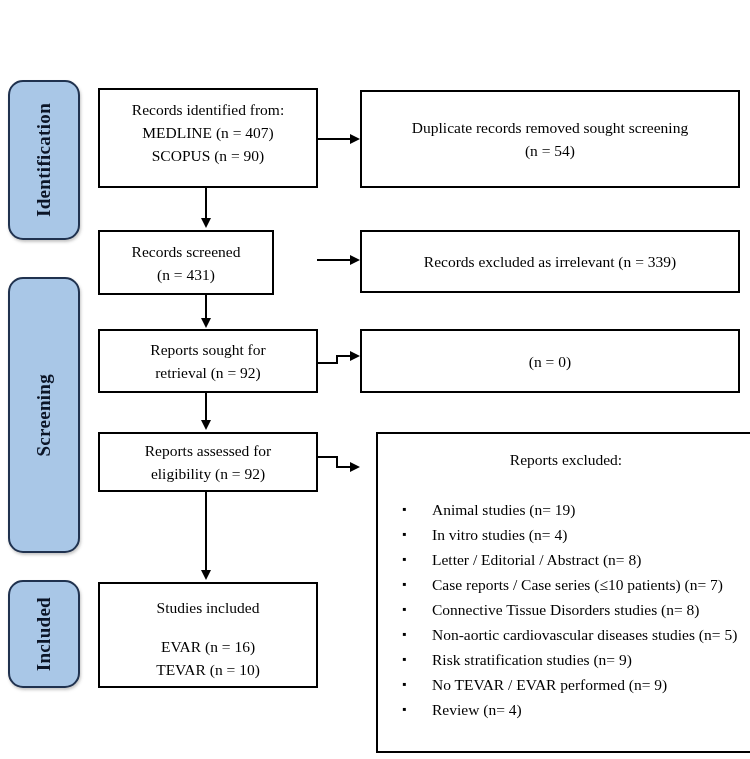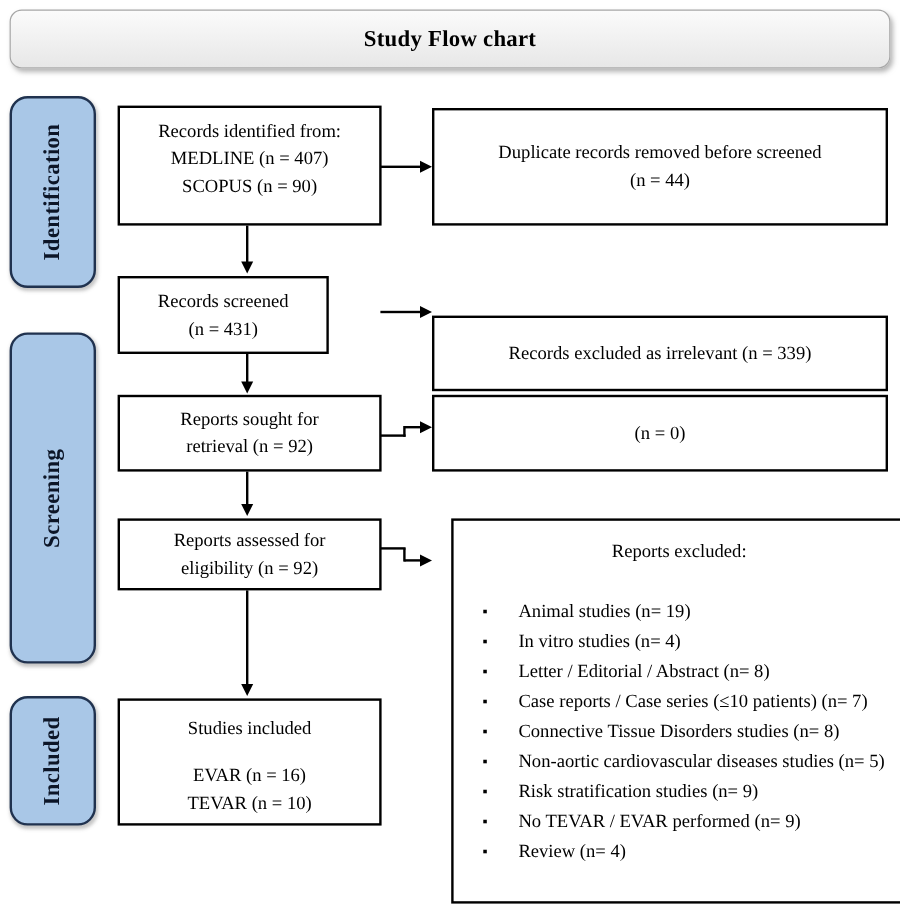--- a/index.html
+++ b/index.html
@@ -48,23 +48,20 @@
   .excl-list li::before{
     content:"\25AA";position:absolute;left:10px;top:0;font-size:12px;line-height:25px;
   }
   .gap-after{margin-bottom:16px;}
 </style>
 </head>
 <body>
 
 <div id="canvas">
 
-  <div class="banner">
-    <span class="banner-text">Study Flow chart</span>
-  </div>
 
   <div class="stage" style="top:80px;height:160px;">
     <span class="stage-text">Identification</span>
   </div>
   <div class="stage" style="top:277px;height:276px;">
     <span class="stage-text">Screening</span>
   </div>
   <div class="stage" style="top:580px;height:108px;">
     <span class="stage-text">Included</span>
   </div>
@@ -90,25 +87,25 @@
     <div>eligibility (n = 92)</div>
   </div>
 
   <div class="fbox top-align" style="left:98px;top:582px;width:220px;height:106px;padding-top:12px;">
     <div class="gap-after">Studies included</div>
     <div>EVAR (n = 16)</div>
     <div>TEVAR (n = 10)</div>
   </div>
 
   <div class="fbox" style="left:360px;top:90px;width:380px;height:98px;">
-    <div>Duplicate records removed before screened</div>
-    <div>(n = 44)</div>
+    <div>Duplicate records removed sought screening</div>
+    <div>(n = 54)</div>
   </div>
 
-  <div class="fbox" style="left:360px;top:230px;width:380px;height:63px;margin-top:33px;">
+  <div class="fbox" style="left:360px;top:230px;width:380px;height:63px;">
     <div>Records excluded as irrelevant (n = 339)</div>
   </div>
 
   <div class="fbox" style="left:360px;top:329px;width:380px;height:64px;">
     <div>(n = 0)</div>
   </div>
 
   <div class="fbox excl" style="left:376px;top:432px;width:380px;height:321px;">
     <div class="excl-header">Reports excluded:</div>
     <ul class="excl-list">

